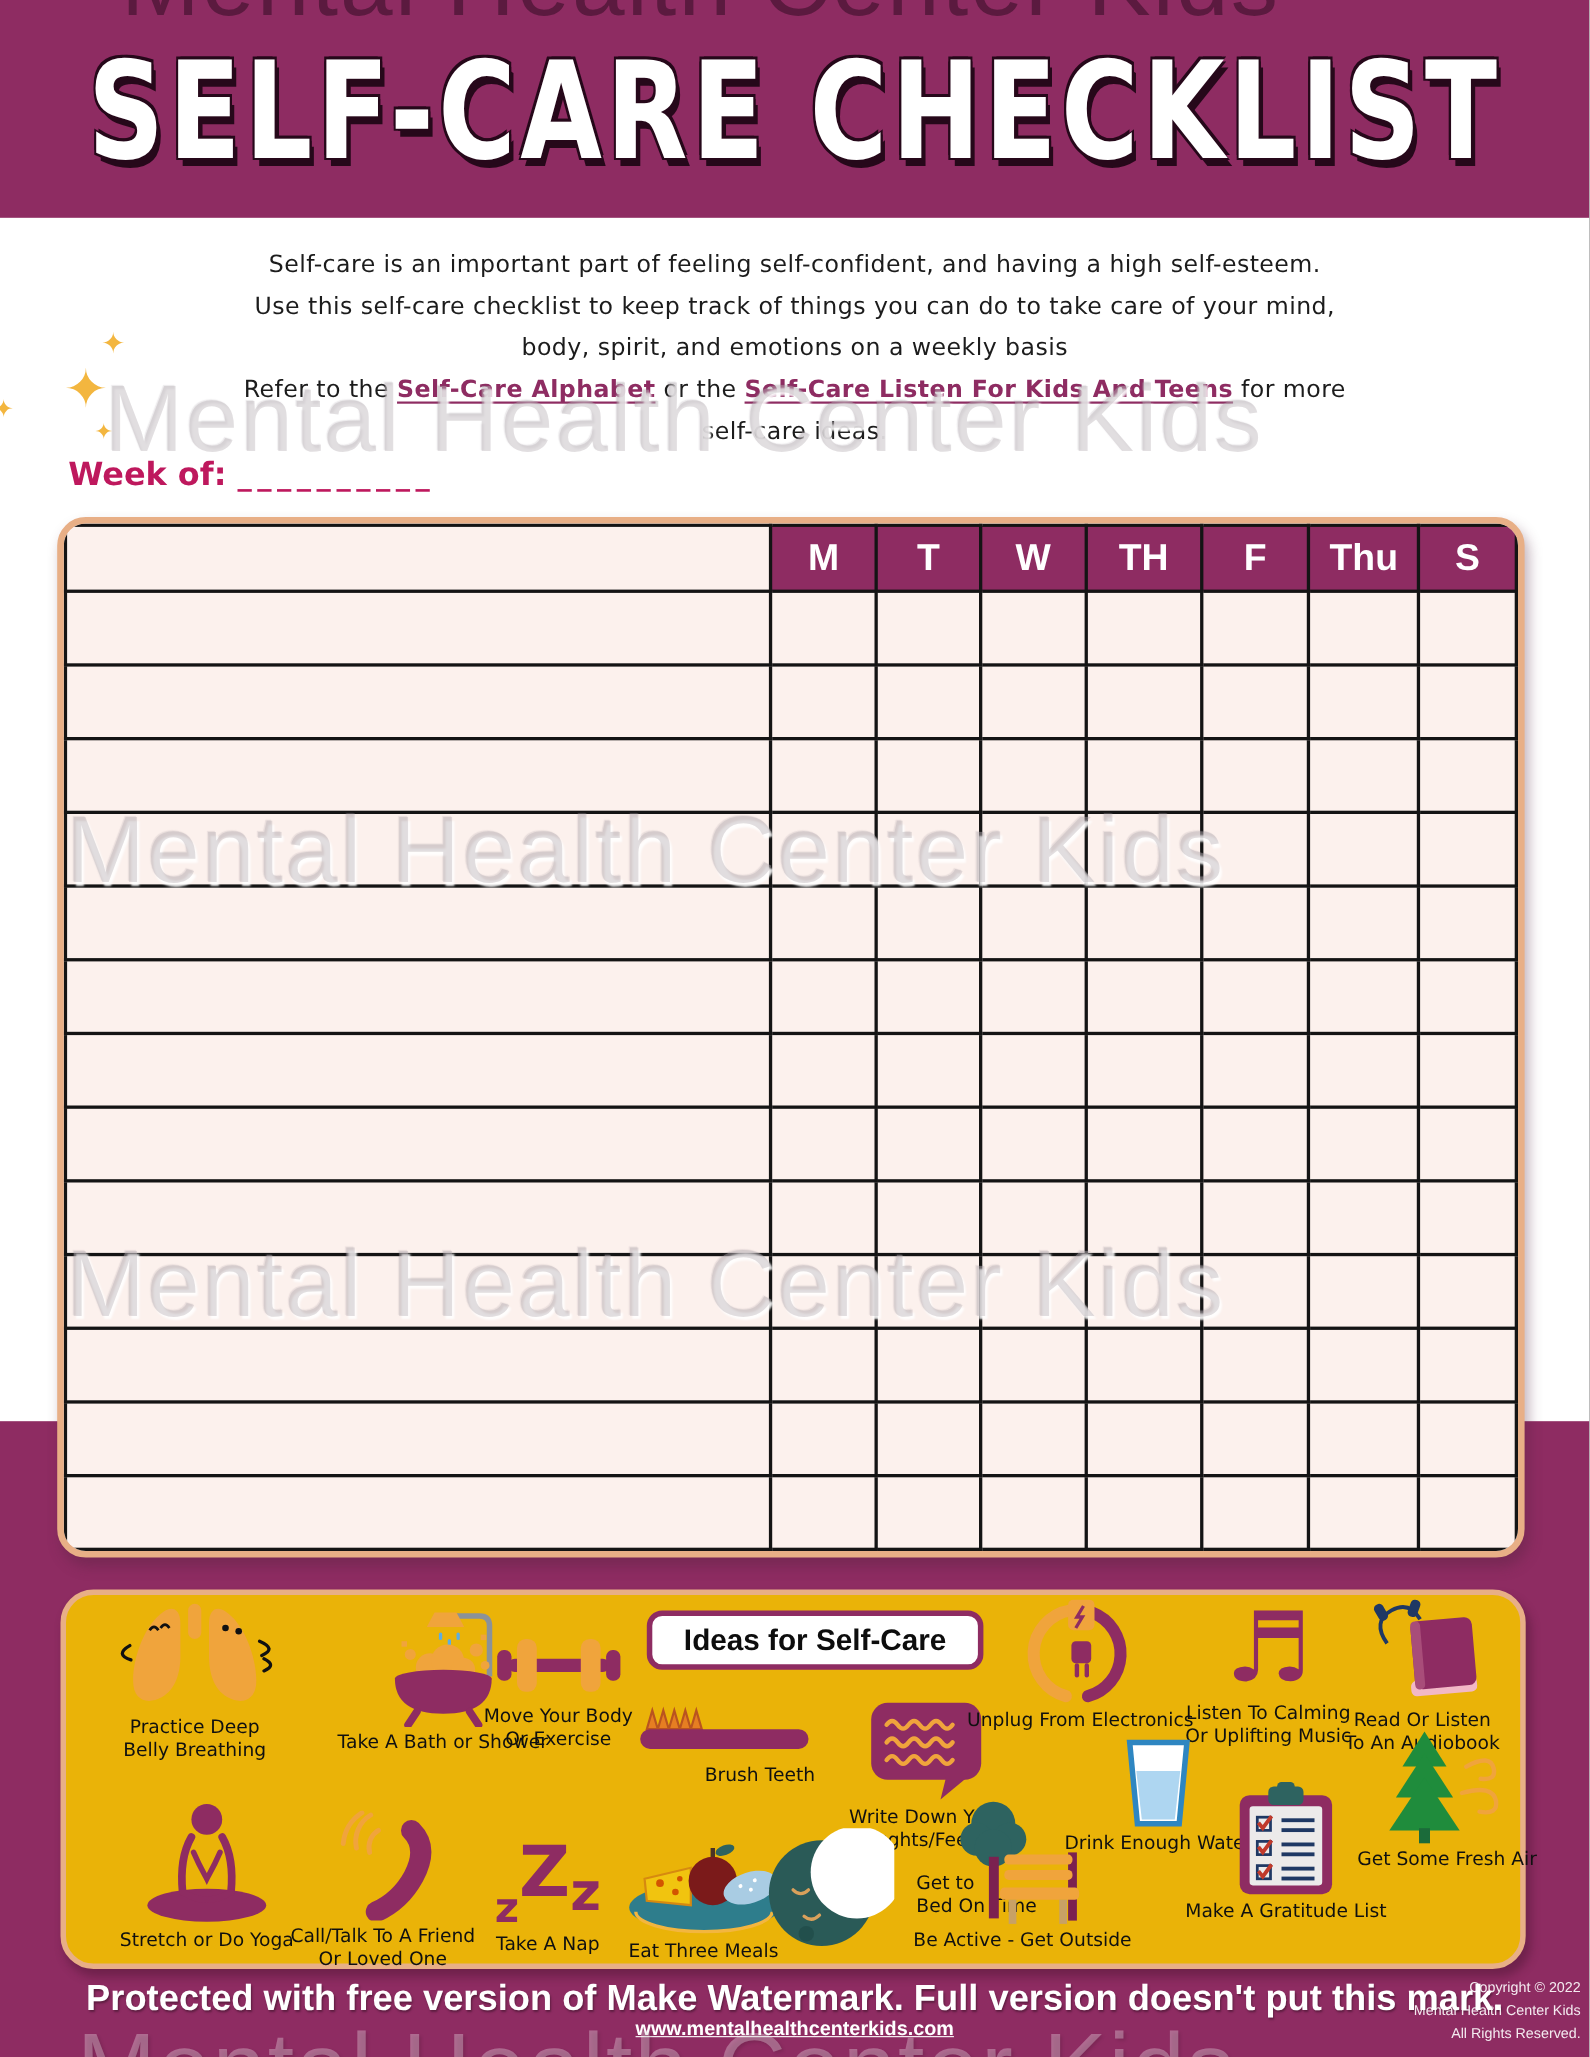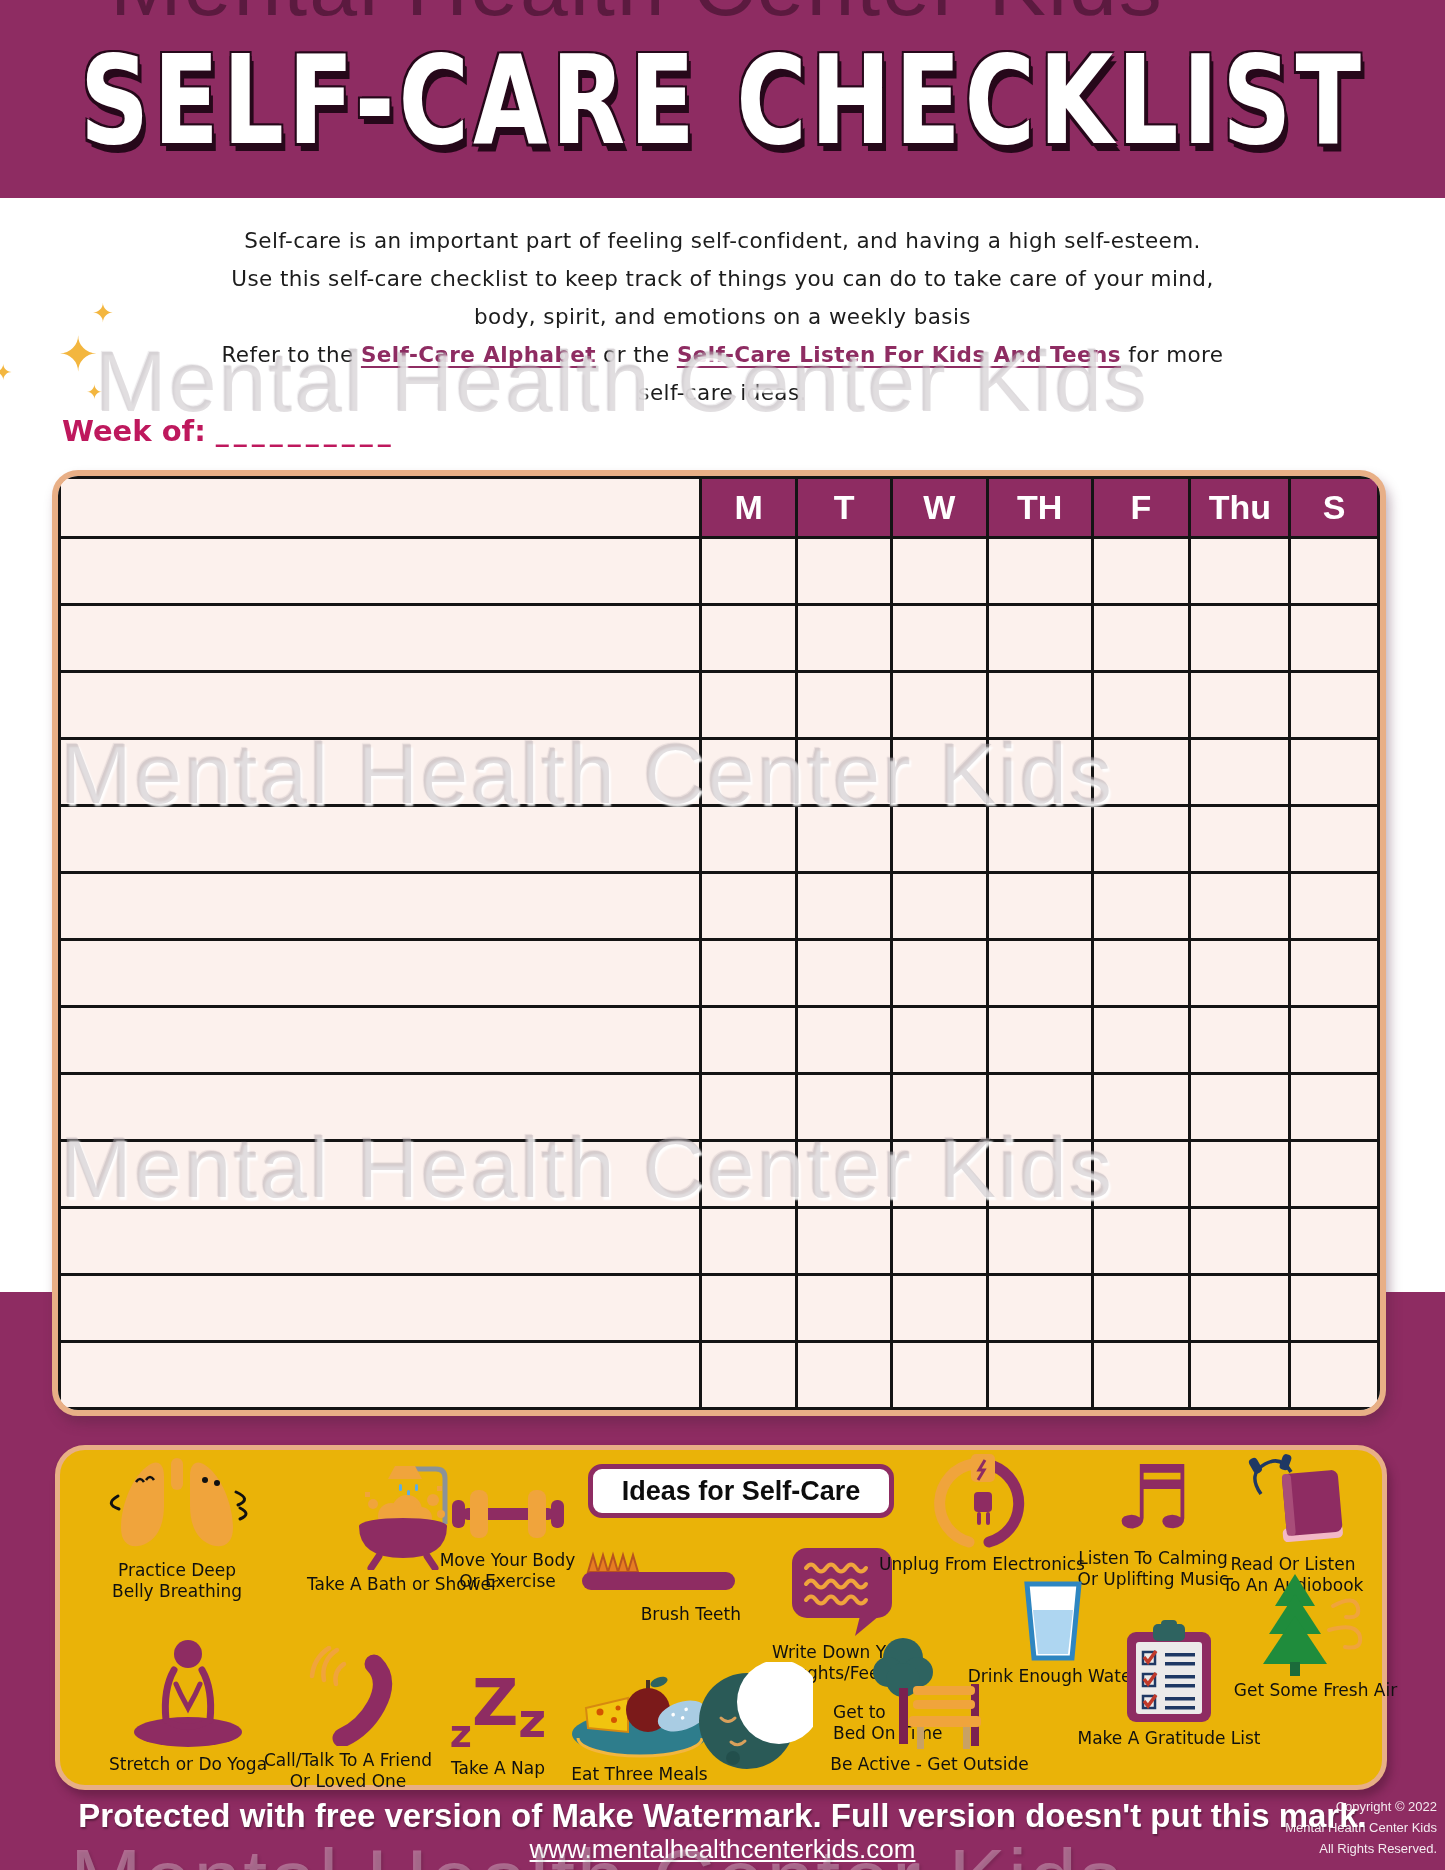--- a/index.html
+++ b/index.html
@@ -86,21 +86,21 @@
   .music-glyph{font-size:88px; line-height:92px; color:var(--maroon); font-family:"DejaVu Sans", sans-serif;}
   .zzz{height:80px; display:flex; align-items:flex-end; color:var(--maroon); font-weight:bold; font-family:"DejaVu Sans", sans-serif;}
   .zzz .z1{font-size:38px; transform:translateY(2px);}
   .zzz .z2{font-size:64px; transform:translateY(-14px);}
   .zzz .z3{font-size:48px; transform:translateY(-6px);}
 
   
   .footer-note{position:absolute; left:0; top:1797px; width:100%; text-align:center; z-index:5;
      font-family:"Liberation Sans", sans-serif; font-size:33px; color:#ffffff; text-shadow:1px 2px 2px rgba(0,0,0,0.35);font-weight:bold;}
   .footer-url{position:absolute; left:0; top:1834px; width:100%; text-align:center; z-index:5;
-     font-family:"Liberation Sans", sans-serif; font-size:26px;}
+     font-family:"Liberation Sans", sans-serif; font-size:18px;font-weight:bold;}
   .footer-url a{color:#ffffff; text-decoration:underline;}
   .copyright{position:absolute; right:8px; top:1796px; width:320px; text-align:right; z-index:5;
      font-family:Liberation Sans, sans-serif; font-size:13px; line-height:21px; color:rgba(255,255,255,0.9);}
 </style>
 </head>
 <body>
 
 <div class="page">
 
   <div class="top-band">

